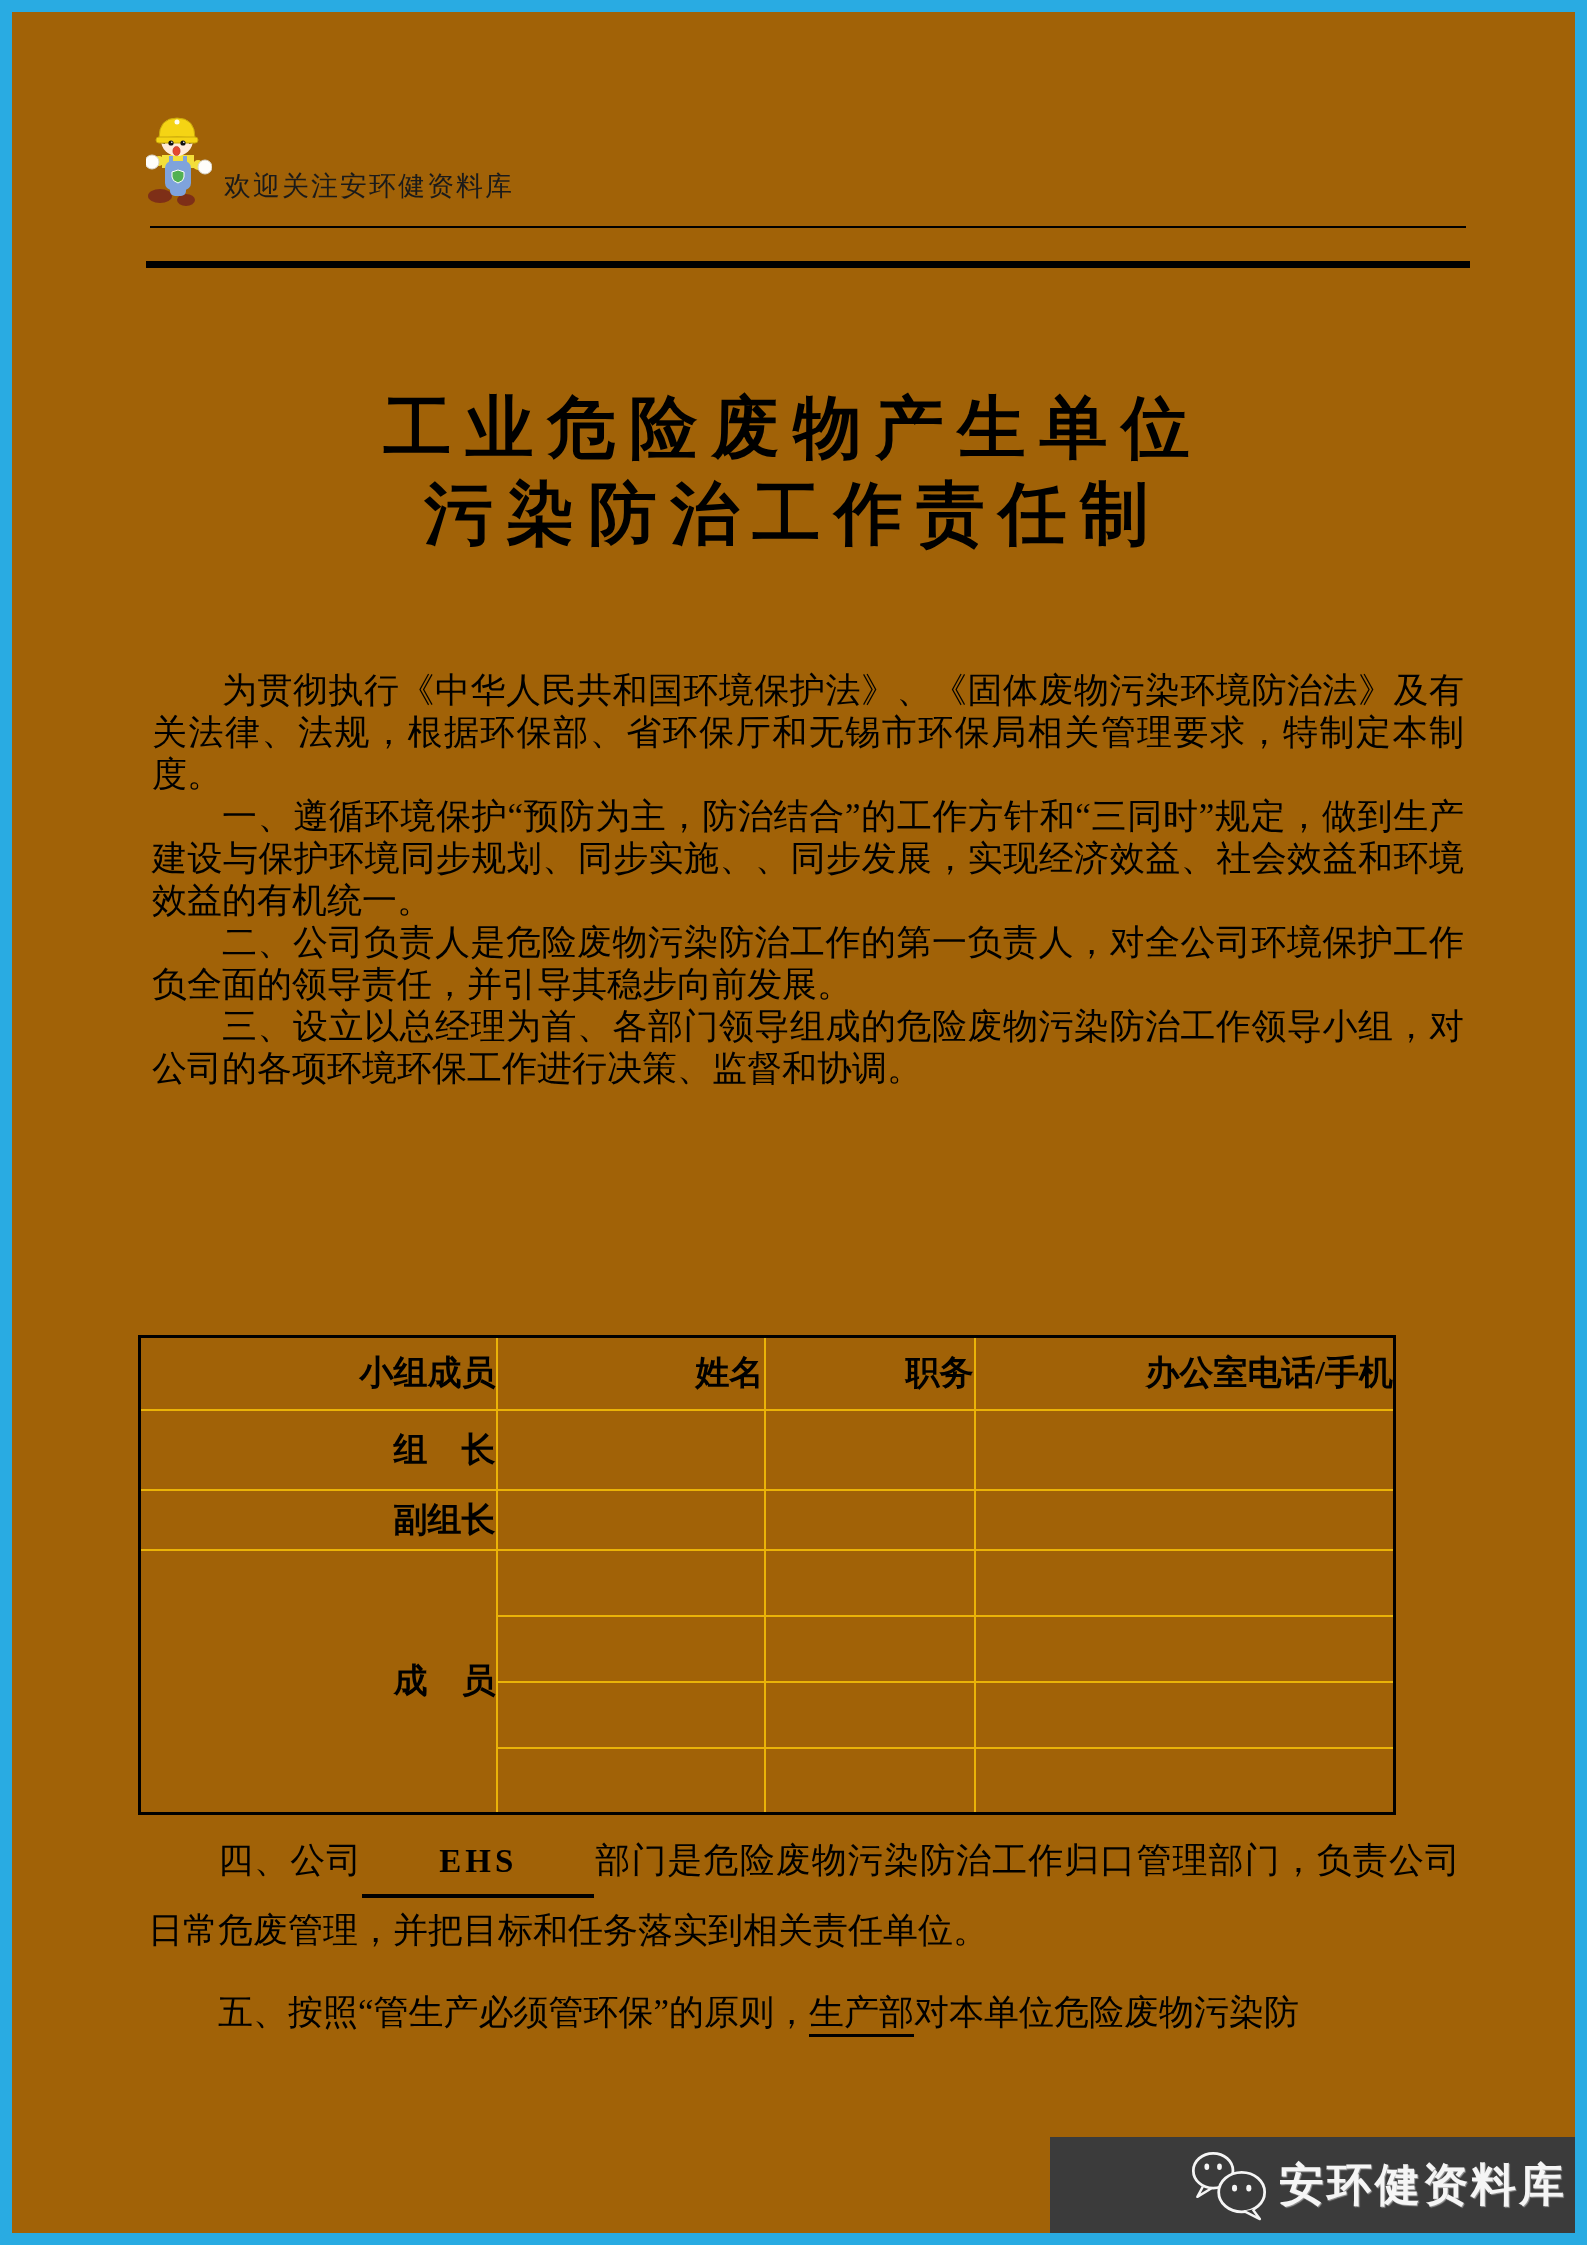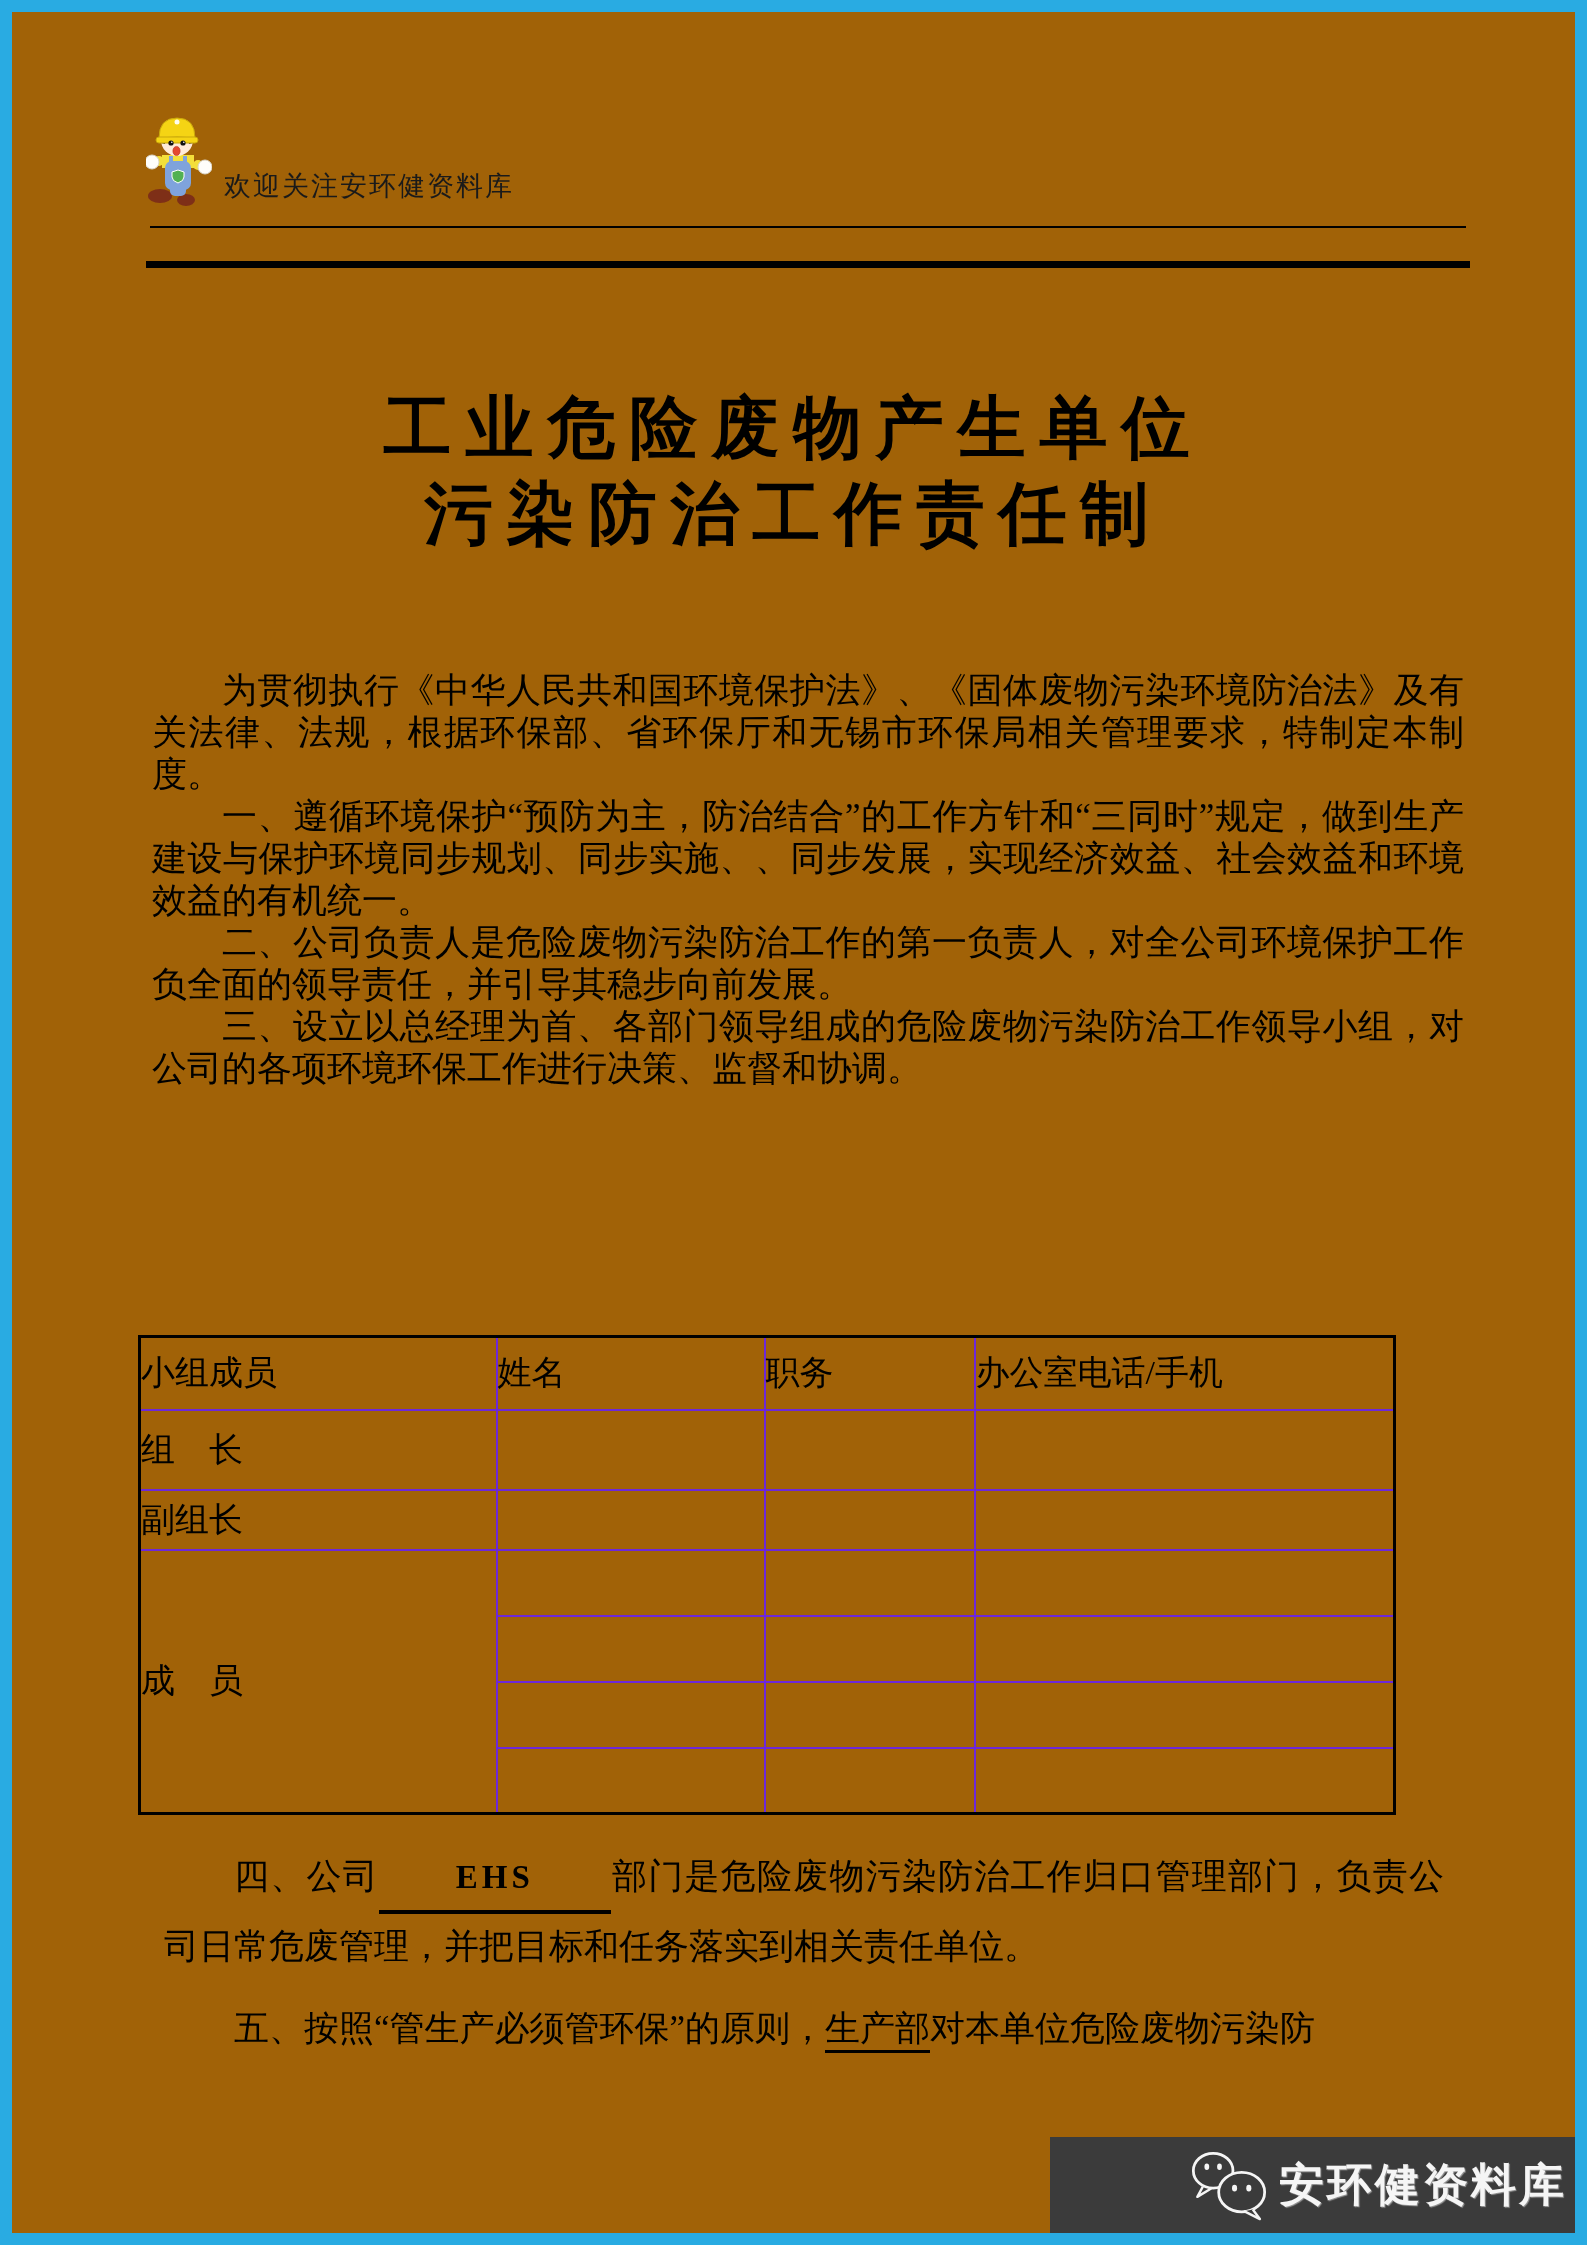--- a/index.html
+++ b/index.html
@@ -56,35 +56,35 @@
     text-align:justify;
   }
   .body-block p{margin:0;text-indent:70px;}
   
   .members-table{
     position:absolute;left:138px;top:1335px;
     border-collapse:collapse;table-layout:fixed;
     font-size:34px;
   }
   .members-table th,.members-table td{
-    border:2px solid #6d28d9;
-    text-align:left;vertical-align:middle;
-    font-weight:normal;padding:0;
+    border:2px solid #eab308;
+    text-align:right;vertical-align:middle;
+    font-weight:bold;padding:0;
   }
   .members-table{border:3px solid #000;}
   .row-header{height:73px;}
   .row-leader{height:80px;}
   .row-deputy{height:60px;}
   .row-member{height:66px;}
   
   .clause-block{
     position:absolute;left:148px;top:1828px;width:1312px;
     font-size:35px;line-height:66px;text-align:justify;
   }
-  .clause-block p{margin:16px;text-indent:70px;}
+  .clause-block p{margin:0;text-indent:70px;}
   .clause-five{margin-top:16px !important;}
   .blank-underline{
     display:inline-block;width:232px;
     border-bottom:4px solid #000;
     text-align:center;font-weight:bold;letter-spacing:4px;
     font-size:33px;text-indent:0;
   }
   .dept-underline{
     border-bottom:3px solid #000;padding-bottom:2px;
   }

